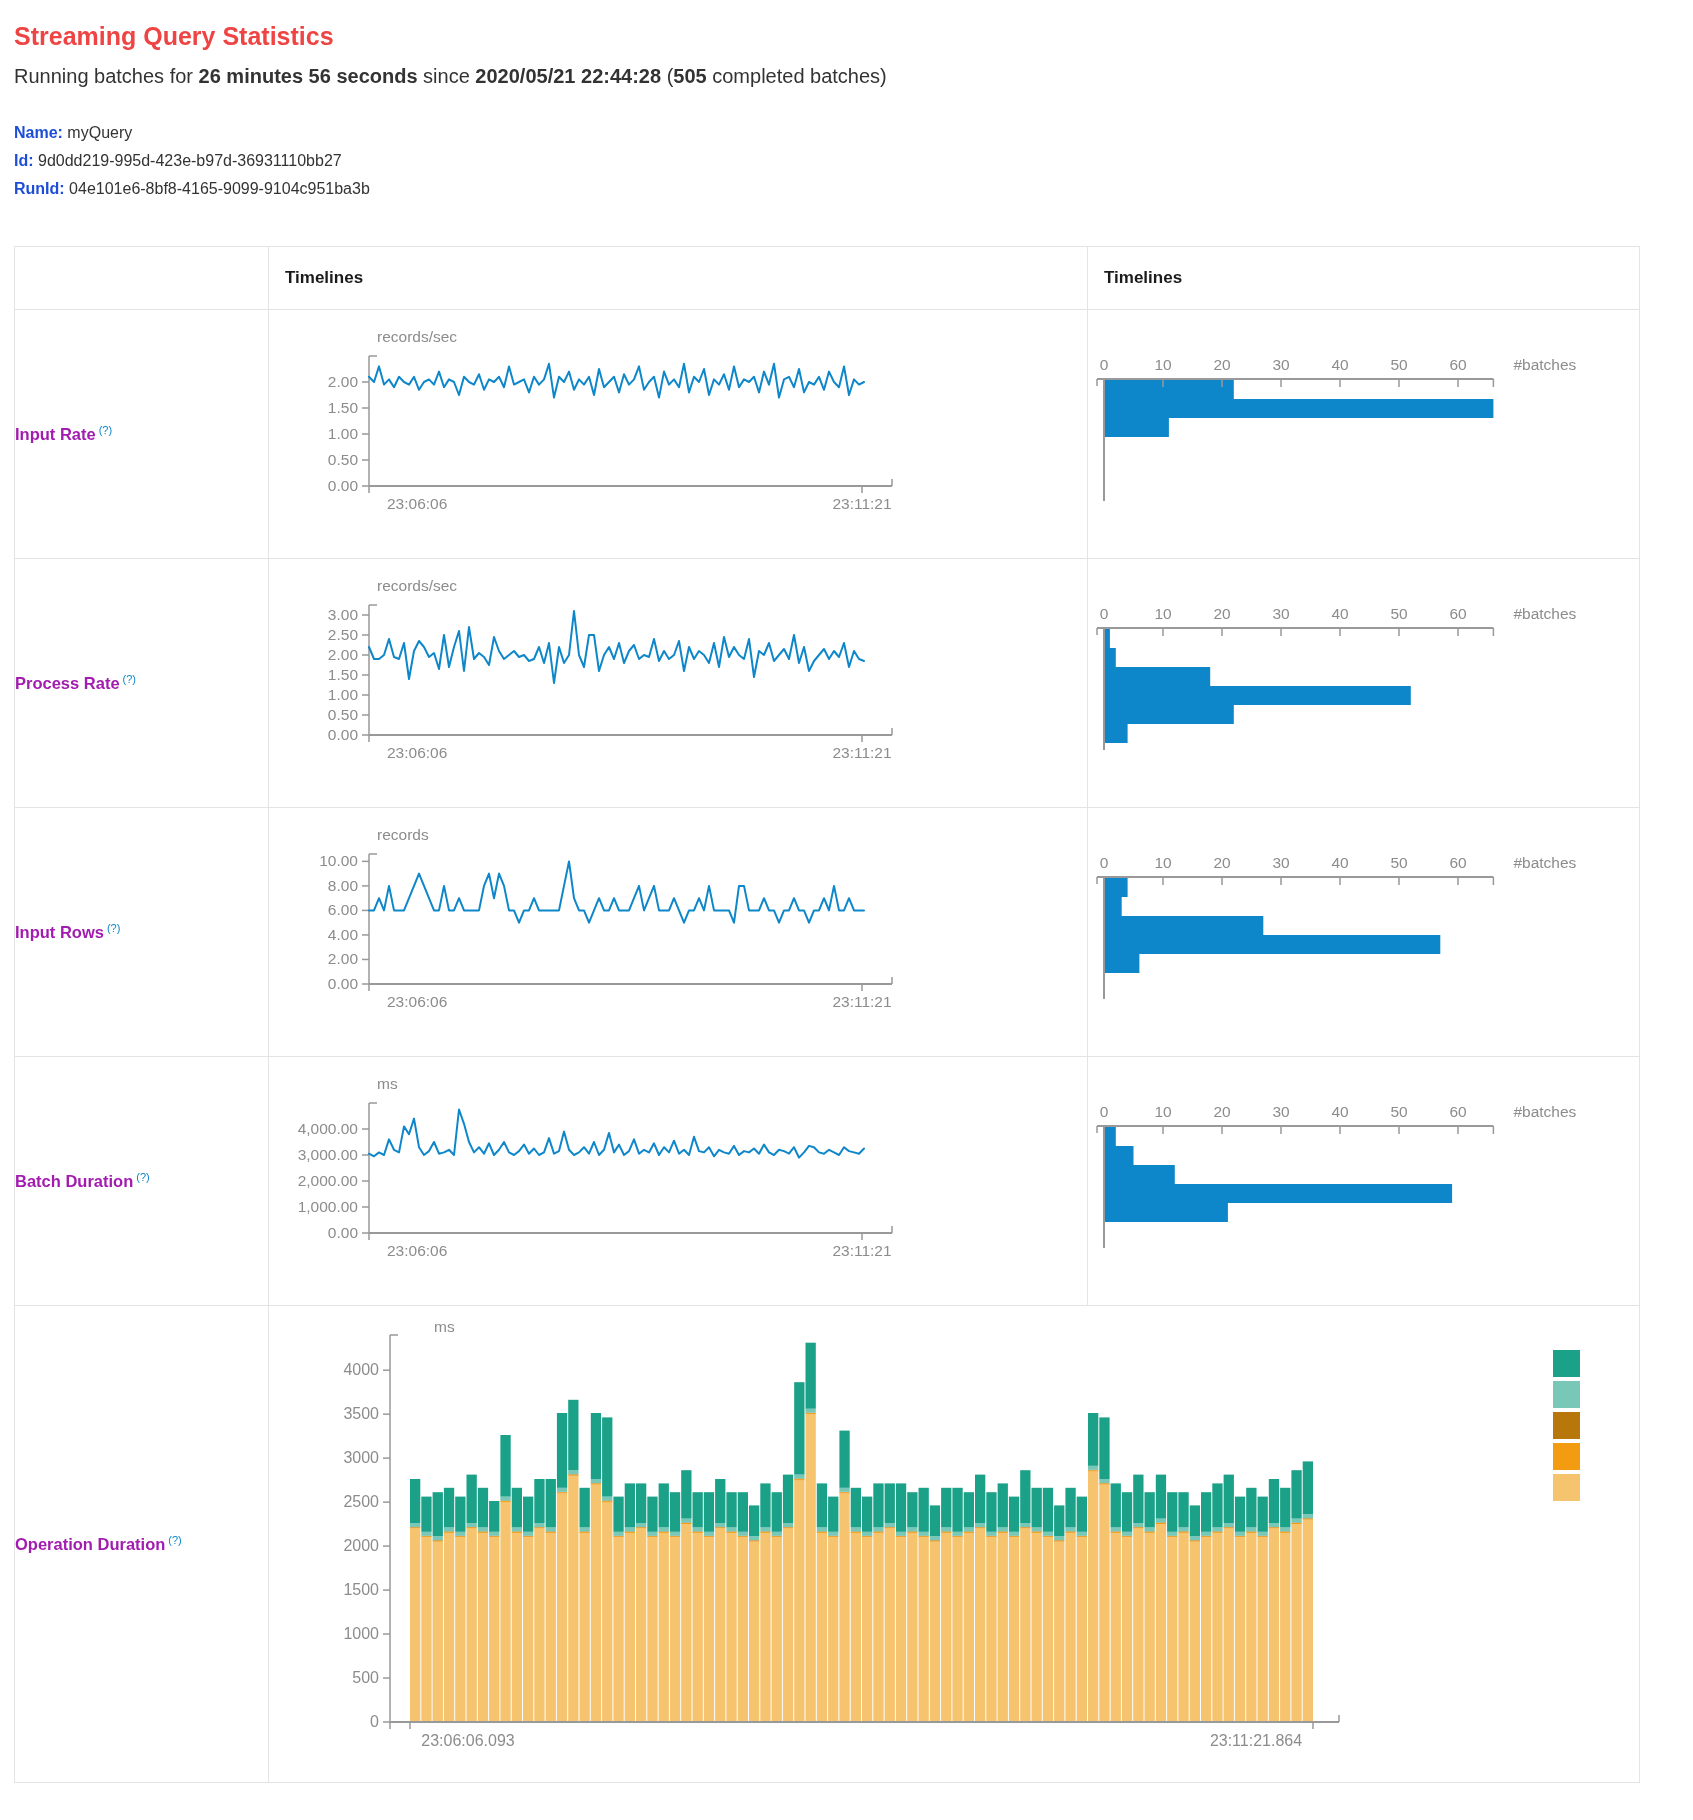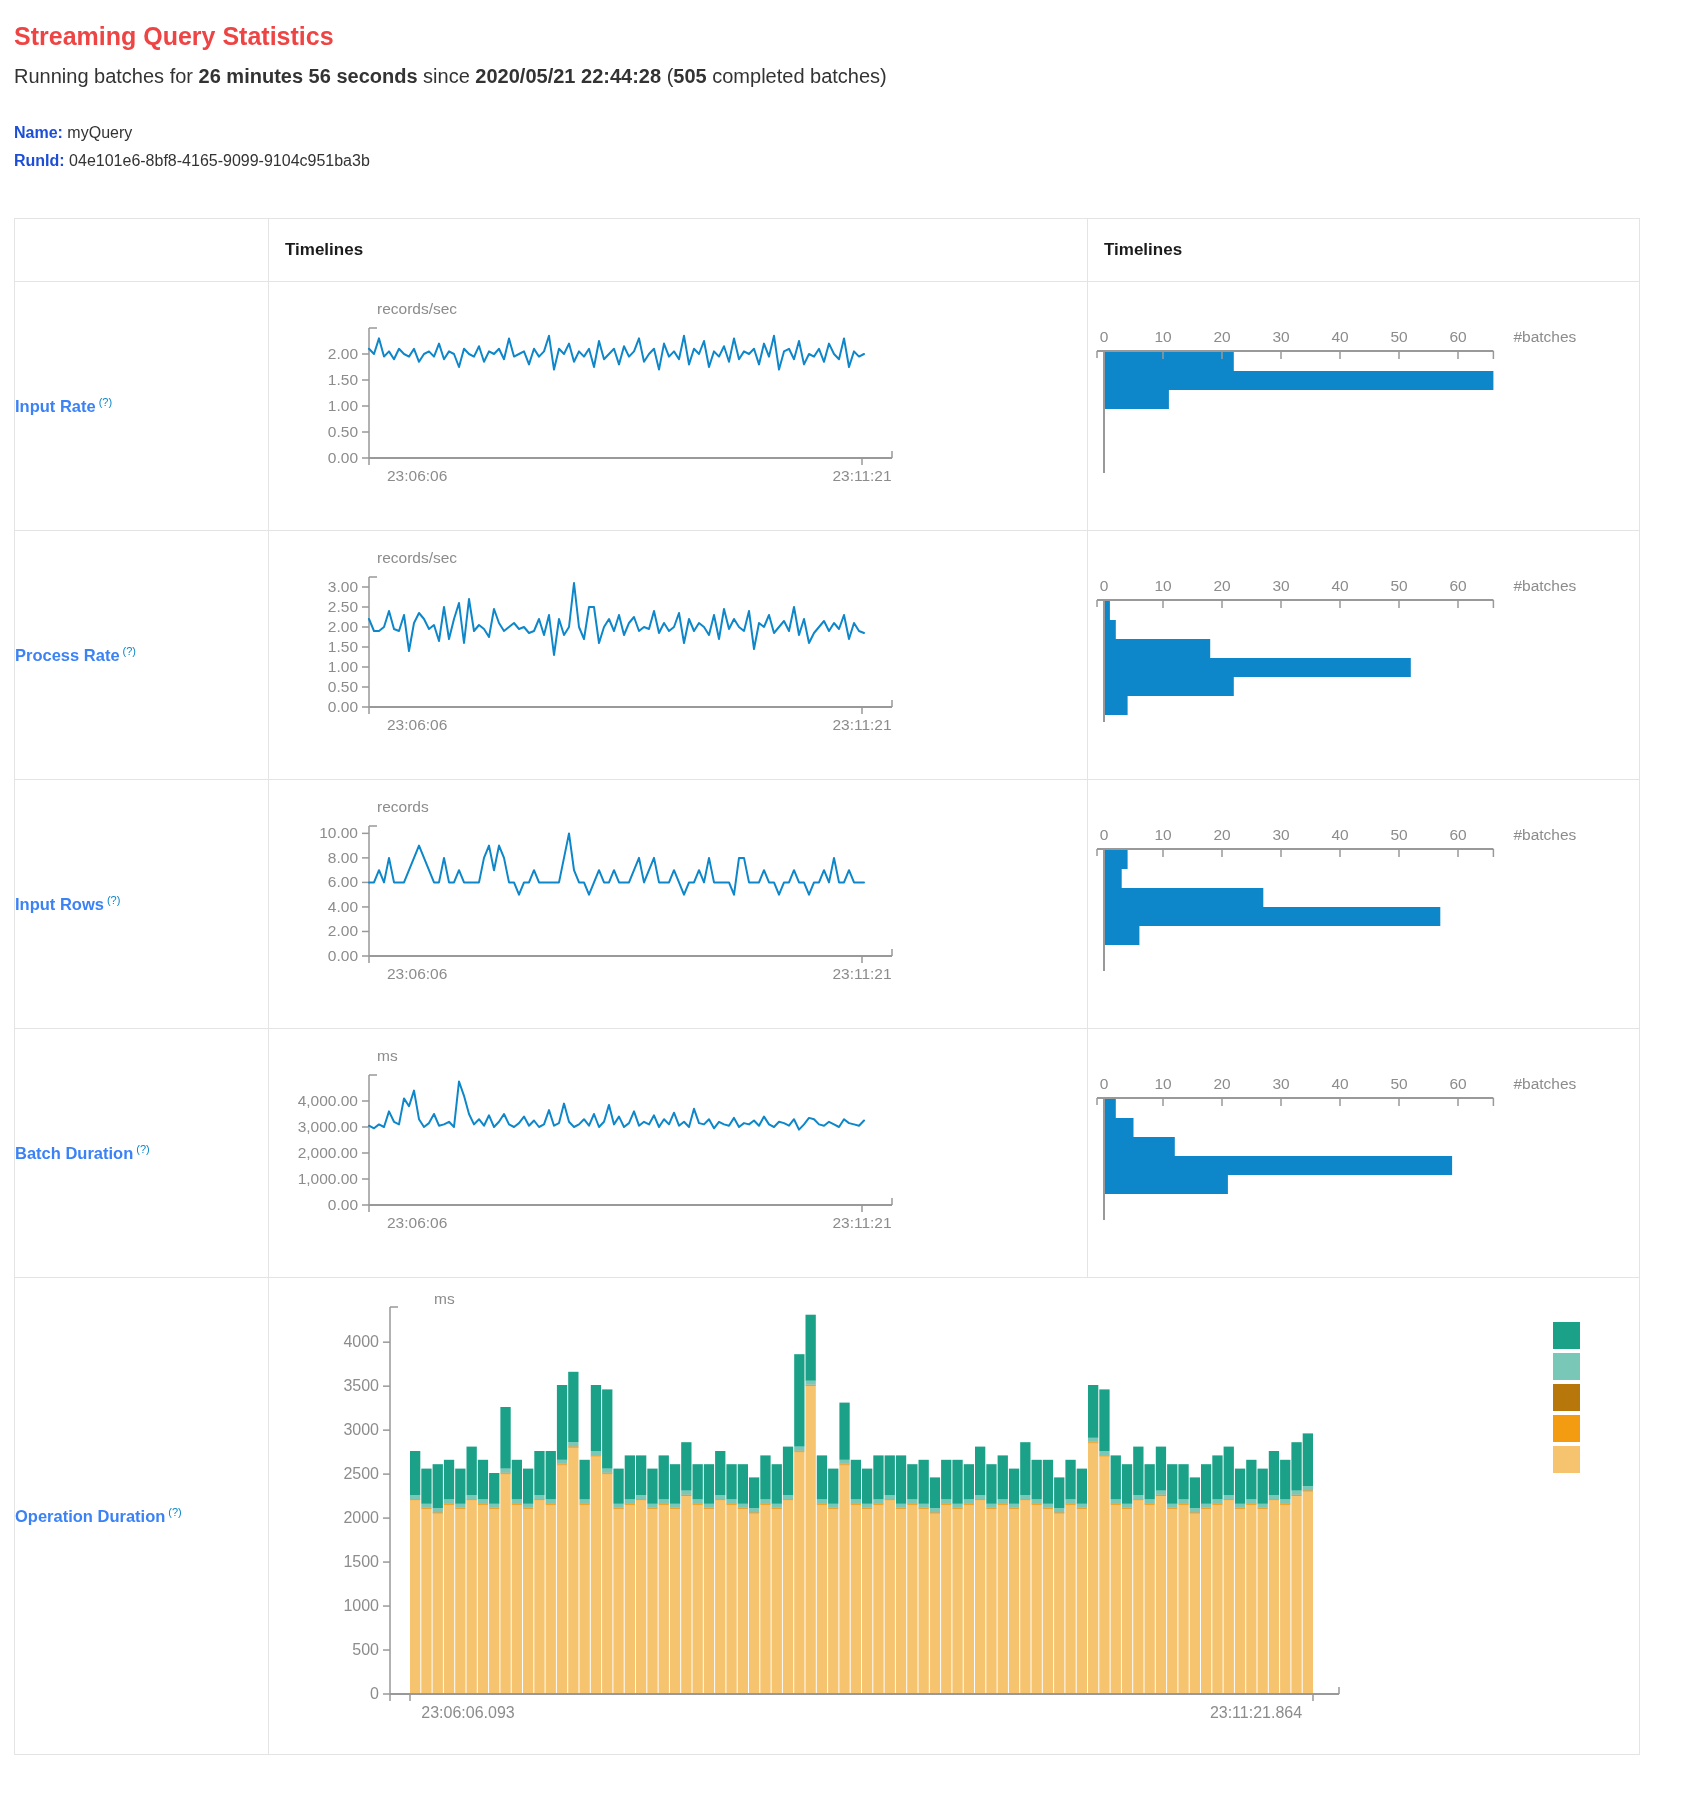--- a/index.html
+++ b/index.html
@@ -9,35 +9,36 @@
   .subtitle{font-size:20px;color:#333;margin:0 0 34px 0;}
   .meta{font-size:16px;color:#333;margin:0 0 6px 0;line-height:22px;}
   .meta b{color:#1d4ed8;}
   table.stats{border-collapse:collapse;margin-top:46px;table-layout:fixed;}
   table.stats th, table.stats td{border:1px solid #e4e4e4;padding:0;vertical-align:middle;background:#fff;}
   th.c-label{width:237px;}
   th.c-tl{width:802px;}
   th.c-hg{width:535px;}
   table.stats th{height:62px;text-align:left;font-size:17px;color:#1b1b1b;padding-left:16px;}
   td.rowlabel-cell{padding-left:13px;}
-  .rowlabel{font-weight:bold;font-size:16.5px;color:#3b82f6;}
+  .rowlabel{font-weight:bold;font-size:16.5px;color:#a21caf;}
   .help{color:#0d87c9;font-size:11px;vertical-align:super;margin-left:3px;text-decoration:none;cursor:pointer;}
   td.chart-cell{height:248px;}
   td.stacked-cell{height:476px;}
   svg text{font-family:"Liberation Sans","DejaVu Sans",sans-serif;}
 </style>
 </head>
 <body>
 
 <div class="page">
   <h1>Streaming Query Statistics</h1>
 
   <p class="subtitle"><span>Running batches for </span><b>26 minutes 56 seconds</b><span> since </span><b>2020/05/21 22:44:28</b><span> (</span><b>505</b><span> completed batches)</span></p>
 
   <p class="meta"><b>Name:</b><span> myQuery</span></p>
+  <p class="meta"><b>Id:</b><span> 9d0dd219-995d-423e-b97d-36931110bb27</span></p>
   <p class="meta"><b>RunId:</b><span> 04e101e6-8bf8-4165-9099-9104c951ba3b</span></p>
 
   <table class="stats">
     <tbody>
         <tr>
       <th class="c-label"></th>
       <th class="c-tl">Timelines</th>
       <th class="c-hg">Timelines</th>
     </tr>
 

